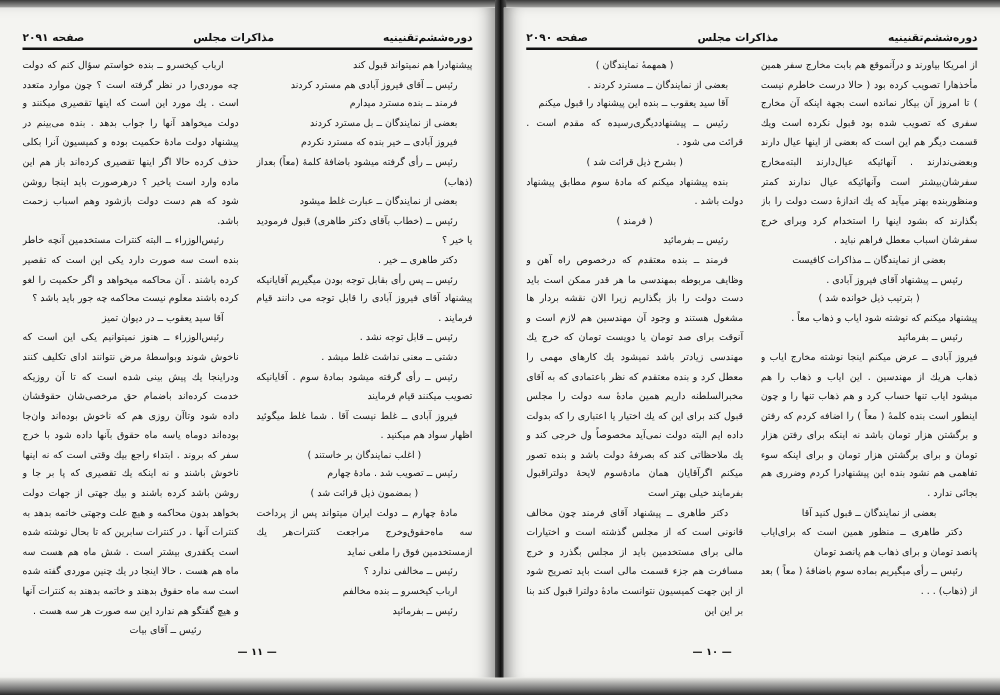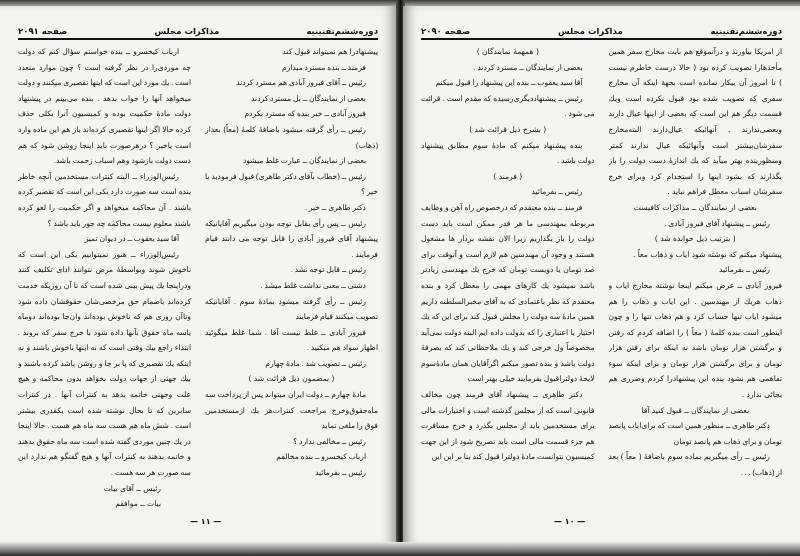--- a/index.html
+++ b/index.html
@@ -42,21 +42,21 @@
 
   .columns {
     position: absolute; top: 38px; left: 18px; right: 18px; bottom: 34px;
     display: flex; flex-direction: row; gap: 14px;
   }
   .col {
     flex: 1; font-size: 7.6px; line-height: 15.6px; text-align: justify;
     text-align-last: right; overflow: hidden;
   }
   .col p { margin: 0; }
-  .col p.ind { text-indent: 12px; font-family: Liberation Serif, serif; }
+  .col p.ind { text-indent: 12px; }
   .col p.center { text-align: center; text-align-last: center; }
   .col p.short { text-align: center; text-align-last: right; padding-right: 30px; }
 
   .page-number {
     position: absolute; bottom: 20px; font-size: 8px; font-weight: bold;
     direction: ltr;
   }
   .page.left .page-number  { left: 190px; }
   .page.right .page-number { left: 151px; }
 </style>
@@ -69,33 +69,34 @@
   <div class="page left">
     <div class="running-head">
       <span>دوره‌ششم‌تقنینیه</span>
       <span>مذاکرات مجلس</span>
       <span>صفحه ۲۰۹۱</span>
     </div>
     <div class="head-rule"></div>
     <div class="columns">
       <div class="col">
           <p>پیشنهادرا هم نمیتواند قبول کند</p>
+          <p class="ind">رئیس ــ آقای فیروز آبادی هم مسترد کردند</p>
           <p class="ind">فرمند ــ بنده مسترد میدارم</p>
-          <p class="ind">رئیس ــ آقای فیروز آبادی هم مسترد کردند</p>
           <p class="ind">بعضی از نمایندگان ــ بل مسترد کردند</p>
           <p class="ind">فیروز آبادی ــ خیر بنده که مسترد نکردم</p>
           <p class="ind">رئیس ــ رأی گرفته میشود باضافهٔ کلمهٔ (معاً) بعداز (ذهاب)</p>
           <p class="ind">بعضی از نمایندگان ــ عبارت غلط میشود</p>
           <p class="ind">رئیس ــ (خطاب بآقای دکتر طاهری) قبول فرمودید یا خیر ؟</p>
           <p class="ind">دکتر طاهری ــ خیر .</p>
           <p class="ind">رئیس ــ پس رأی بقابل توجه بودن میگیریم آقایانیکه پیشنهاد آقای فیروز آبادی را قابل توجه می دانند قیام فرمایند .</p>
           <p class="ind">رئیس ــ قابل توجه نشد .</p>
           <p class="ind">دشتی ــ معنی نداشت غلط میشد .</p>
           <p class="ind">رئیس ــ رأی گرفته میشود بمادهٔ سوم . آقایانیکه تصویب میکنند قیام فرمایند</p>
           <p class="ind">فیروز آبادی ــ غلط نیست آقا . شما غلط میگوئید اظهار سواد هم میکنید .</p>
+          <p class="center">( اغلب نمایندگان بر خاستند )</p>
           <p class="ind">رئیس ــ تصویب شد . مادهٔ چهارم</p>
           <p class="center">( بمضمون ذیل قرائت شد )</p>
           <p class="ind">مادهٔ چهارم ــ دولت ایران میتواند پس از پرداخت سه ماه‌حقوق‌وخرج مراجعت کنترات‌هر یك ازمستخدمین فوق را ملغی نماید</p>
           <p class="ind">رئیس ــ مخالفی ندارد ؟</p>
           <p class="ind">ارباب کیخسرو ــ بنده مخالفم</p>
           <p class="ind">رئیس ــ بفرمائید</p>
         </div>
       <div class="col">
           <p class="ind">ارباب کیخسرو ــ بنده خواستم سؤال کنم که دولت چه مورد‌ی‌را در نظر گرفته است ؟ چون موارد متعدد است . یك مورد این است که اینها تقصیری میکنند و دولت میخواهد آنها را جواب بدهد . بنده می‌بینم در پیشنهاد دولت مادهٔ حکمیت بوده و کمیسیون آنرا بکلی حذف کرده حالا اگر اینها تقصیری کرده‌اند باز هم این ماده وارد است یاخیر ؟ درهرصورت باید اینجا روشن شود که هم دست دولت بازشود وهم اسباب زحمت باشد.</p>
           <p class="ind">رئیس‌الوزراء ــ البته کنترات مستخدمین آنچه خاطر بنده است سه صورت دارد یکی این است که تقصیر کرده باشند . آن محاکمه میخواهد و اگر حکمیت را لغو کرده باشند معلوم نیست محاکمه چه جور باید باشد ؟</p>

